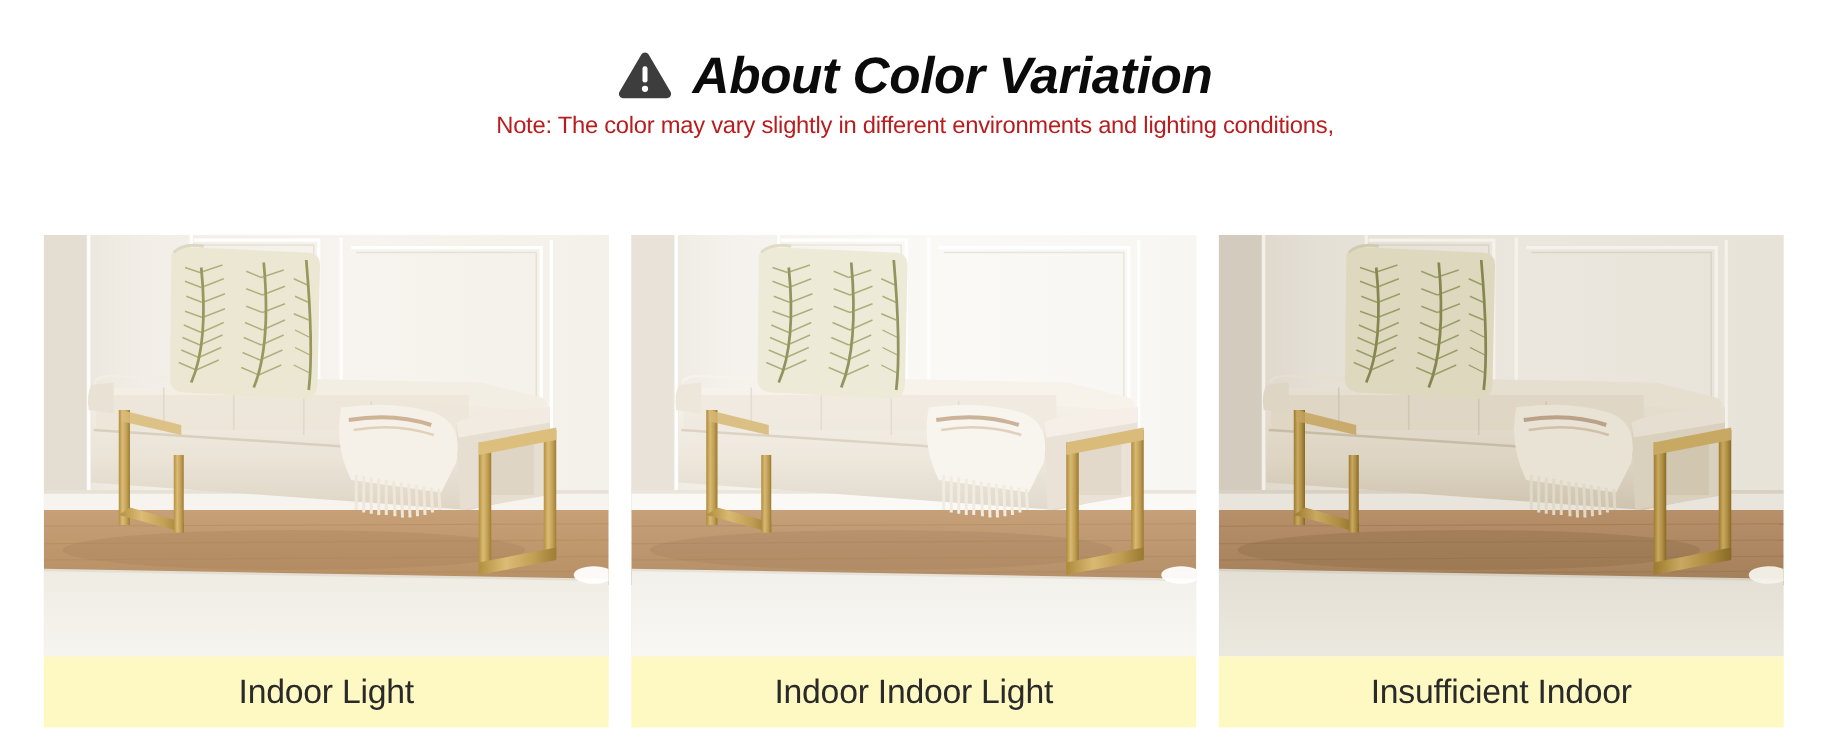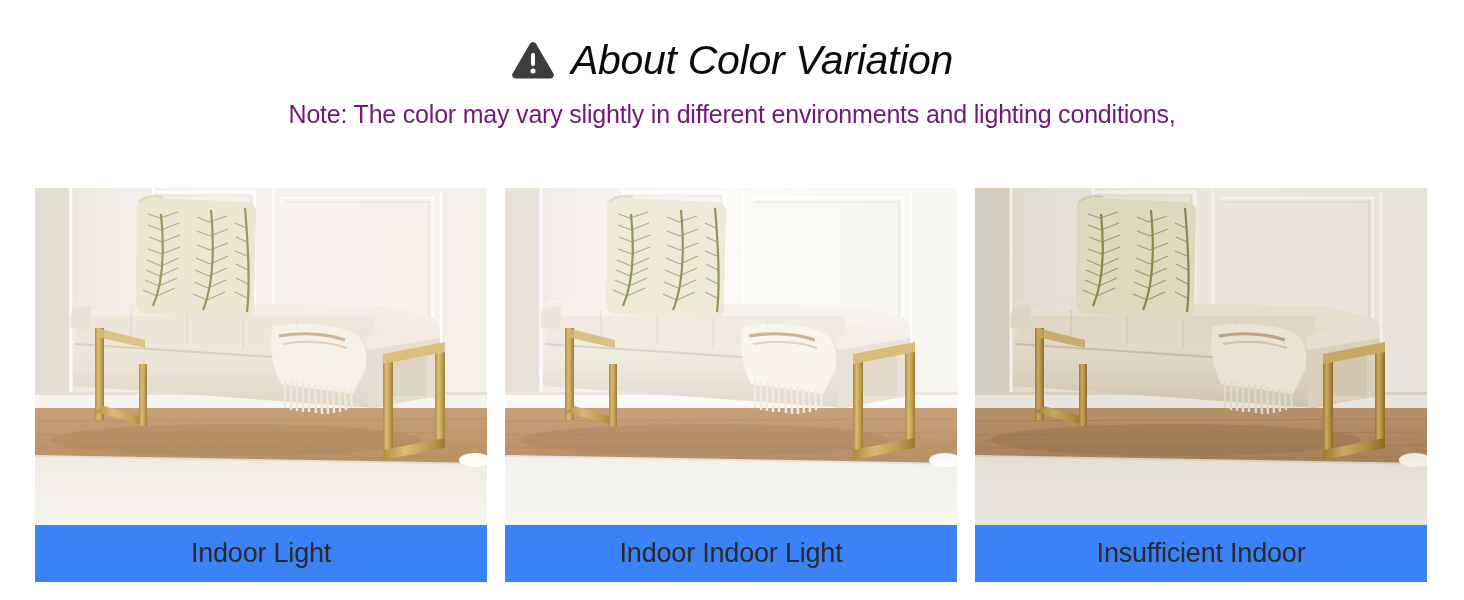--- a/index.html
+++ b/index.html
@@ -35,33 +35,32 @@
   }
   .warn-icon {
     display: block;
     width: 44px;
     height: 40px;
     flex: 0 0 auto;
   }
   .title-text {
     font-family: "Liberation Sans", sans-serif;
     font-style: italic;
-    font-weight: normal;
+    font-weight: bold;
     font-size: 41px;
     letter-spacing: -0.3px;
     color: #0b0b0b;
     line-height: 1;
     white-space: nowrap;
   }
   .note {
-    margin-top: 14px;
     font-family: "Liberation Sans", sans-serif;
-    font-size: 25px;
+    font-size: 19px;
     line-height: 29px;
-    color: #701a75;
+    color: #b91c1c;
     letter-spacing: -0.2px;
   }
   .note-line { display: block; }
 
   
   .panels {
     position: absolute;
     left: 35px;
     top: 188px;
     width: 1393px;
@@ -77,21 +76,21 @@
   .photo {
     position: relative;
     width: 452px;
     height: 337px;
     overflow: hidden;
     background: #f3efe9;
   }
   .photo svg { display: block; width: 452px; height: 337px; }
   .caption {
     height: 57px;
-    background: #3b82f6;
+    background: #fef9c3;
     display: flex;
     align-items: center;
     justify-content: center;
     font-family: "Liberation Sans", sans-serif;
     font-size: 27px;
     color: #2a2a2a;
     letter-spacing: -0.2px;
   }
 </style>
 </head>

